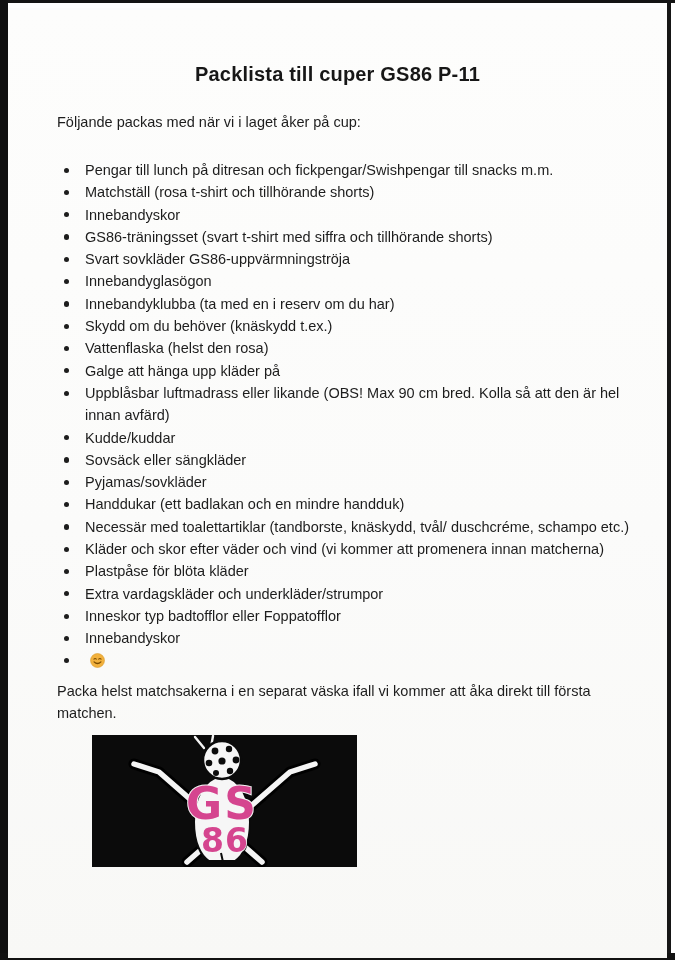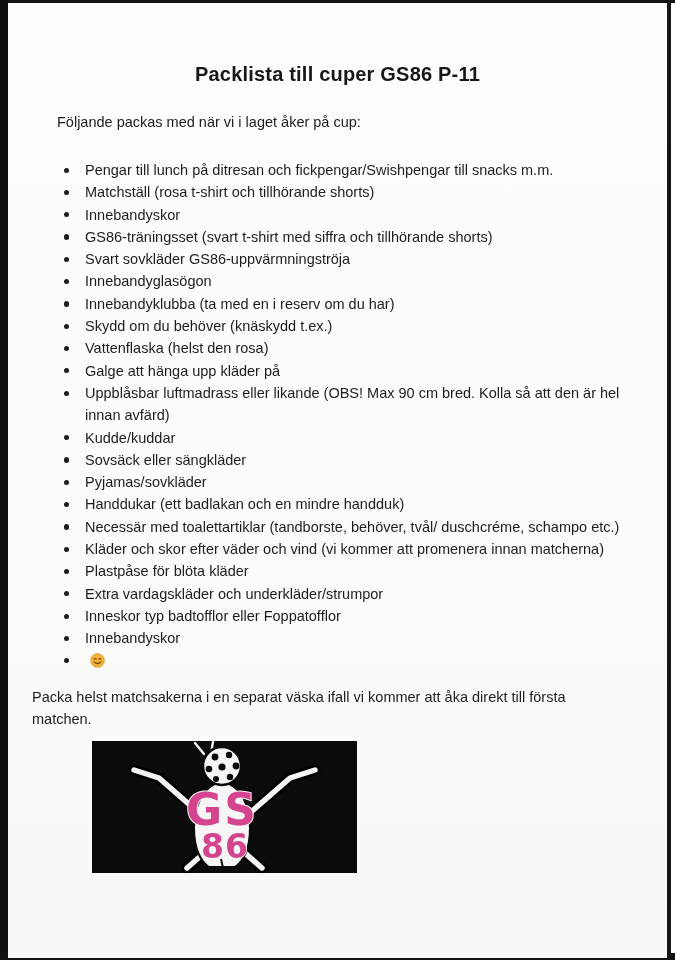--- a/index.html
+++ b/index.html
@@ -35,21 +35,21 @@
   }
 
   .doc-intro {
     margin: 25px 0 0 49px;   
     font-size: 14.5px;
     line-height: 19px;
   }
 
   ul.packing-list {
     list-style: none;
-    margin: 27px 0 14px 54px;   
+    margin: 27px 0 8px 54px;   
     width: 585px;
     font-size: 14.5px;
     line-height: 22.3px;
   }
   ul.packing-list li { display: flex; align-items: flex-start; }
   .bullet-dot {
     flex: 0 0 23px;
     position: relative;
     height: 22.3px;
   }
@@ -63,21 +63,21 @@
   }
   .item-text { flex: 1 1 auto; }
   .emoji {
     display: inline-block;
     width: 15px; height: 15px;
     margin-left: 5px;
     vertical-align: -2px;
   }
 
   .doc-closing {
-    margin: 7px 0 0 24px;
+    margin: 7px 0 0 49px;
     width: 578px;
     font-size: 14.5px;
     line-height: 22.5px;
   }
 
   .logo-wrap {
     margin: 10px 0 0 84px;  
     width: 265px; height: 132px;
   }
   .logo-wrap svg { display: block; }
@@ -157,21 +157,21 @@
       <li>
       <span class="bullet-dot"></span>
       <span class="item-text"><span class="txt">Pyjamas/sovkläder</span></span>
     </li>
       <li>
       <span class="bullet-dot"></span>
       <span class="item-text"><span class="txt">Handdukar (ett badlakan och en mindre handduk)</span></span>
     </li>
       <li>
       <span class="bullet-dot"></span>
-      <span class="item-text"><span class="txt">Necessär med toalettartiklar (tandborste, behöver, tvål/ duschcréme, schampo etc.)</span></span>
+      <span class="item-text"><span class="txt">Necessär med toalettartiklar (tandborste, knäskydd, tvål/ duschcréme, schampo etc.)</span></span>
     </li>
       <li>
       <span class="bullet-dot"></span>
       <span class="item-text"><span class="txt">Kläder och skor efter väder och vind (vi kommer att promenera innan matcherna)</span></span>
     </li>
       <li>
       <span class="bullet-dot"></span>
       <span class="item-text"><span class="txt">Plastpåse för blöta kläder</span></span>
     </li>
       <li>

